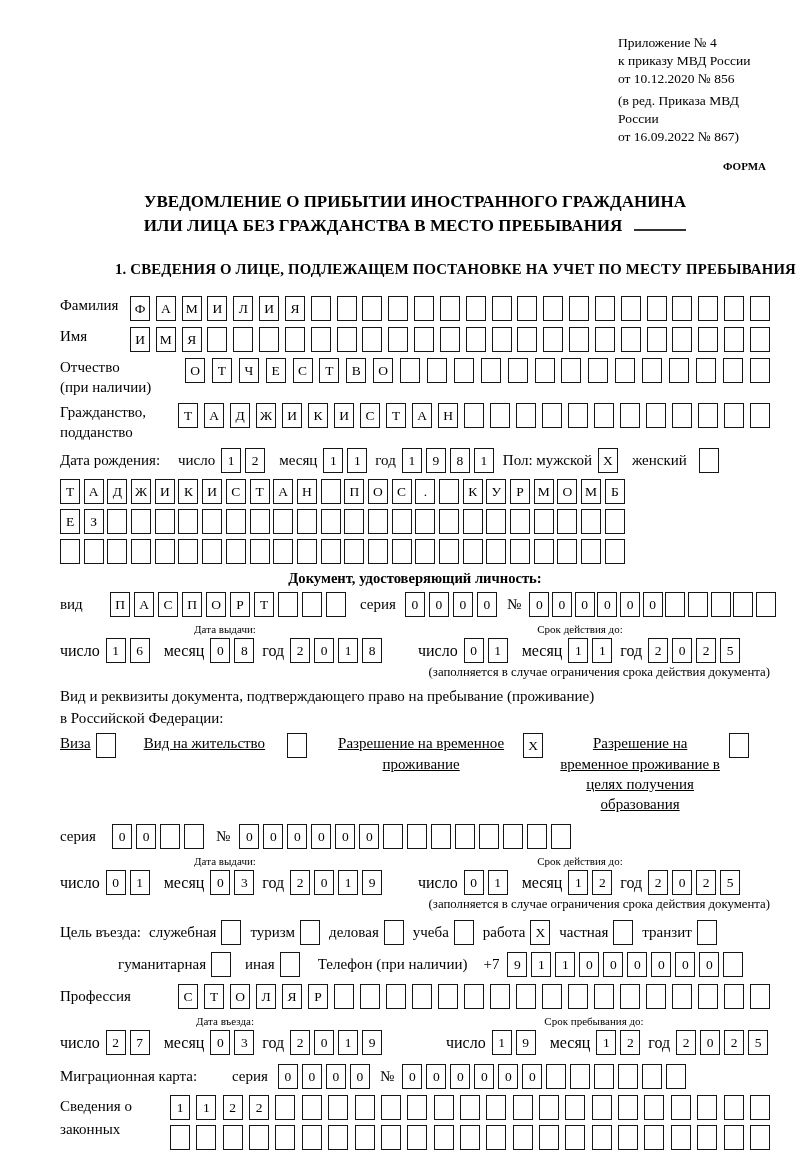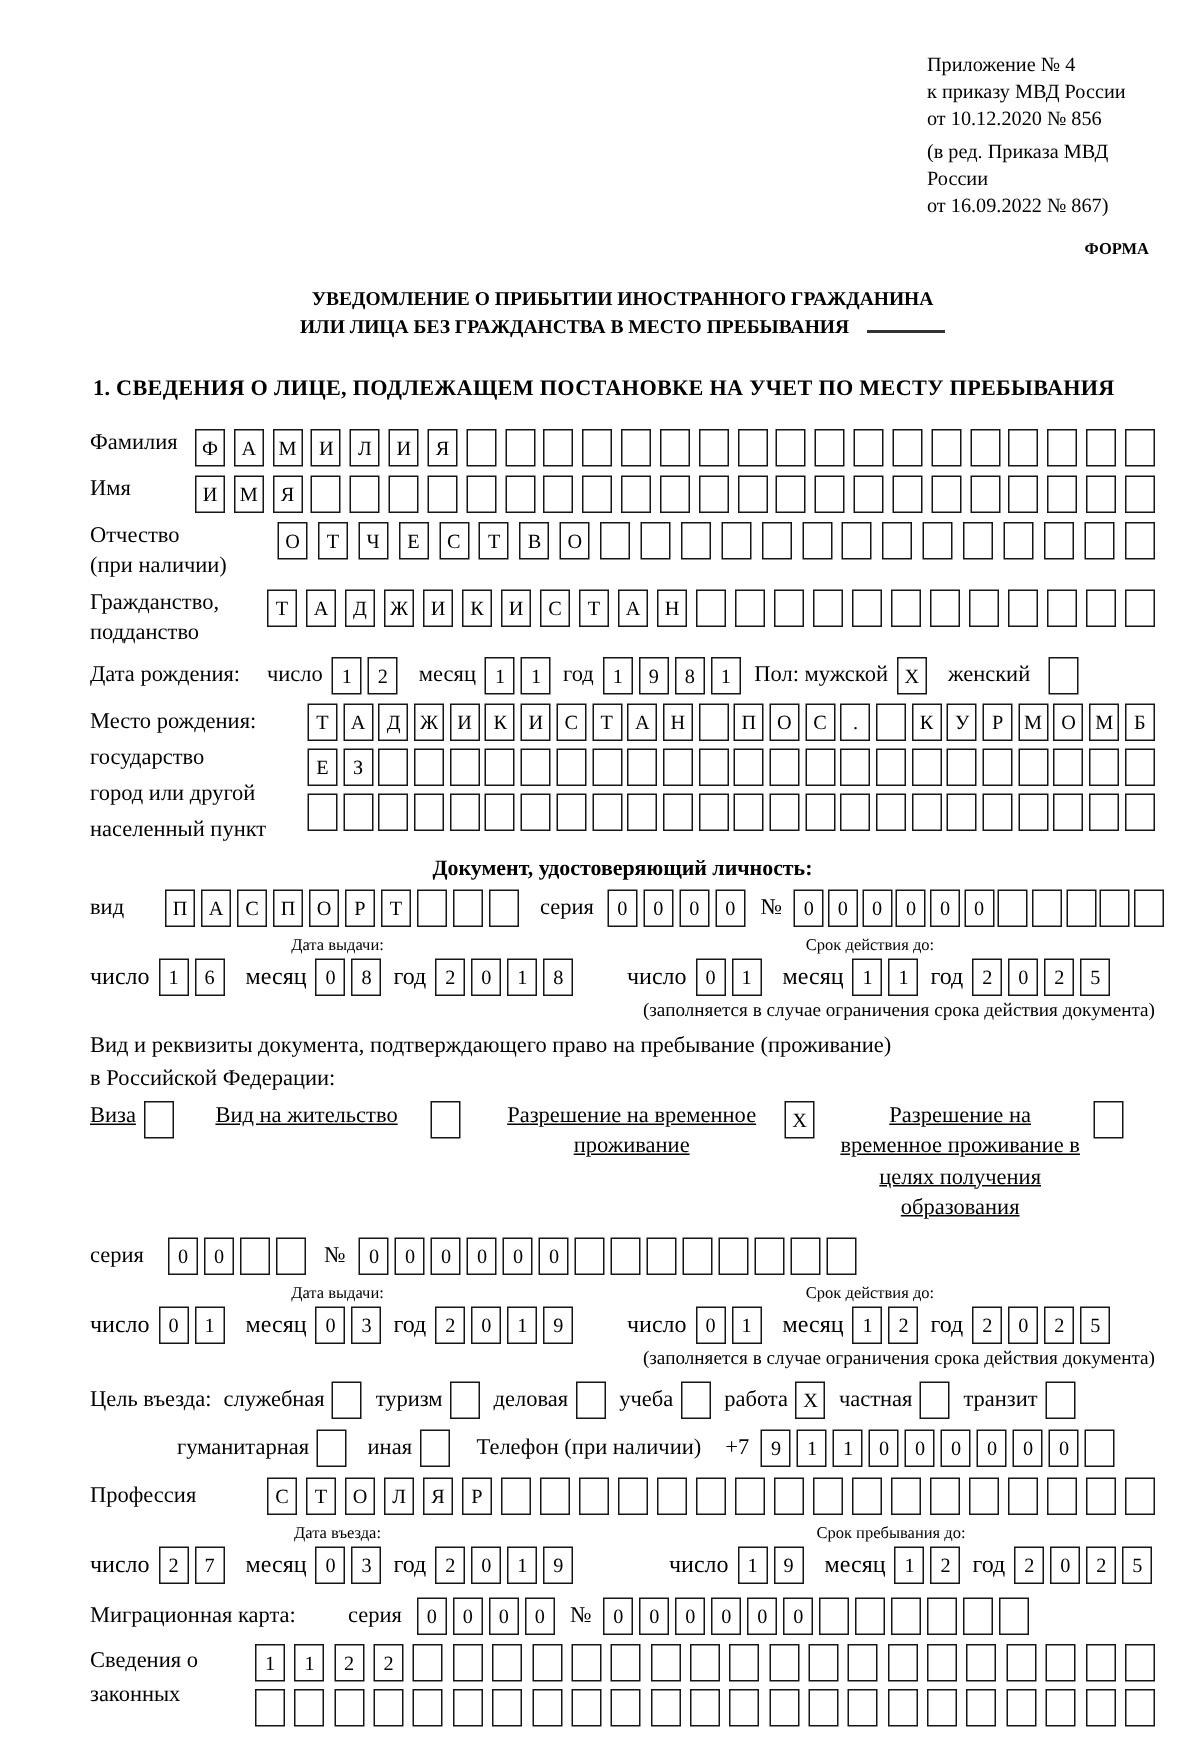--- a/index.html
+++ b/index.html
@@ -8,23 +8,23 @@
     background:#fff;color:#000;
     font-family:"Liberation Serif", serif;
     padding:34px 30px 10px 60px;
     overflow:hidden;position:relative;
   }
   
   .annex{margin-left:558px;font-size:13.5px;line-height:1.33;}
   .annex .gap{height:4px;}
   .form-label{font-weight:bold;font-size:11px;text-align:right;margin-top:14px;margin-right:4px;}
   
-  .title{display:block;text-align:center;font-weight:bold;font-size:13px;line-height:1.4;margin-top:18px;}
+  .title{display:block;text-align:center;font-weight:bold;font-size:17px;line-height:1.4;margin-top:18px;}
   .blank-line{display:inline-block;width:52px;border-bottom:2.2px solid #333;height:12px;margin-left:12px;}
-  .sec-heading{font-weight:bold;font-size:14.8px;margin:24px -26px 18px 2px;letter-spacing:0.2px;white-space:nowrap;}
+  .sec-heading{font-weight:bold;font-size:14.8px;margin:24px -26px 18px 2px;letter-spacing:0.2px;white-space:nowrap;text-align:right;}
   
   .frow{display:flex;align-items:flex-start;margin-bottom:6px;font-size:15px;}
   .flabel{flex:none;line-height:1.3;}
   
   .cb{
     width:20px;height:25px;box-sizing:border-box;border:1.6px solid #161616;
     display:inline-flex;align-items:center;justify-content:center;
     font-size:13.5px;flex:none;background:#fff;
   }
   .boxrow{display:flex;justify-content:space-between;flex:none;}
@@ -226,26 +226,20 @@
           <span class="cb">X</span>
         </span>
       <span class="w2">женский</span>
       <span class="bxg" style="margin-left:6px;">
           <span class="cb"></span>
         </span>
     </span>
   </div>
 
   <div class="frow" style="margin-top:3px;">
-    <span class="flabel" style="width:145px;line-height:1.6;">
-      <span style="display:block;">Место рождения:</span>
-      <span style="display:block;">государство</span>
-      <span style="display:block;">город или другой</span>
-      <span style="display:block;">населенный пункт</span>
-    </span>
     <span class="stack">
       <span class="boxrow" style="width:565px;">
           <span class="cb">Т</span>
           <span class="cb">А</span>
           <span class="cb">Д</span>
           <span class="cb">Ж</span>
           <span class="cb">И</span>
           <span class="cb">К</span>
           <span class="cb">И</span>
           <span class="cb">С</span>

